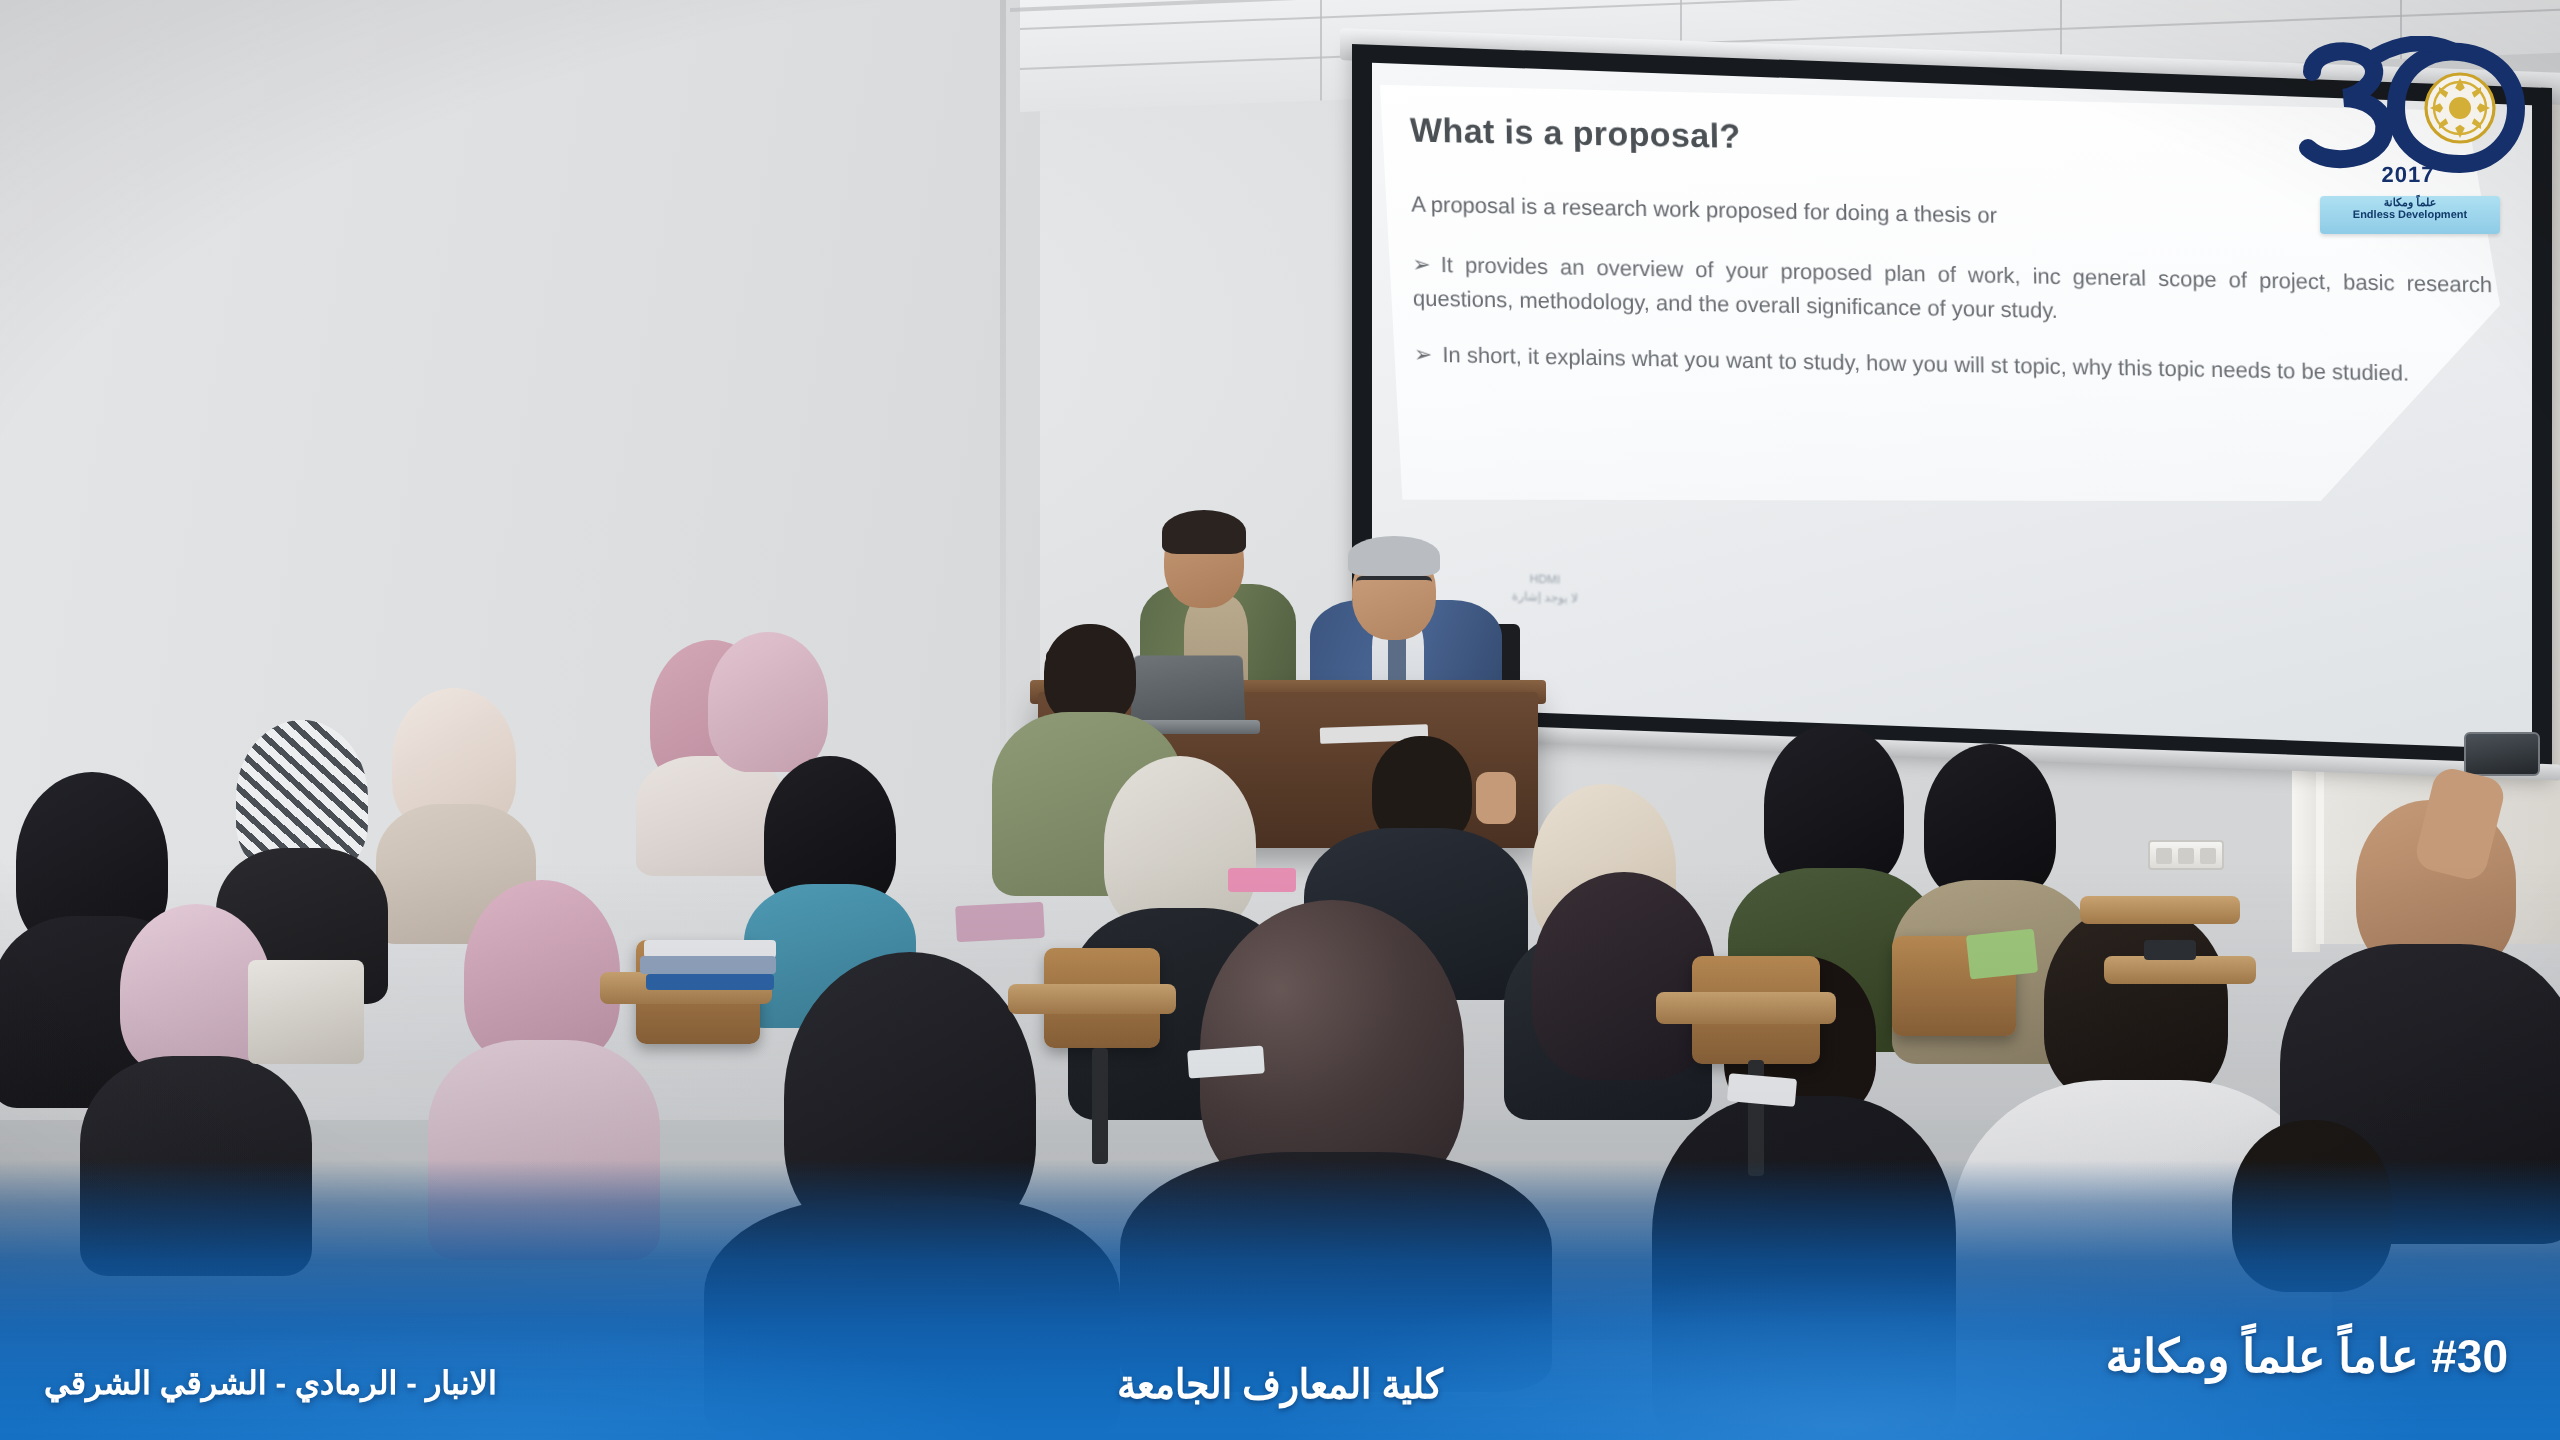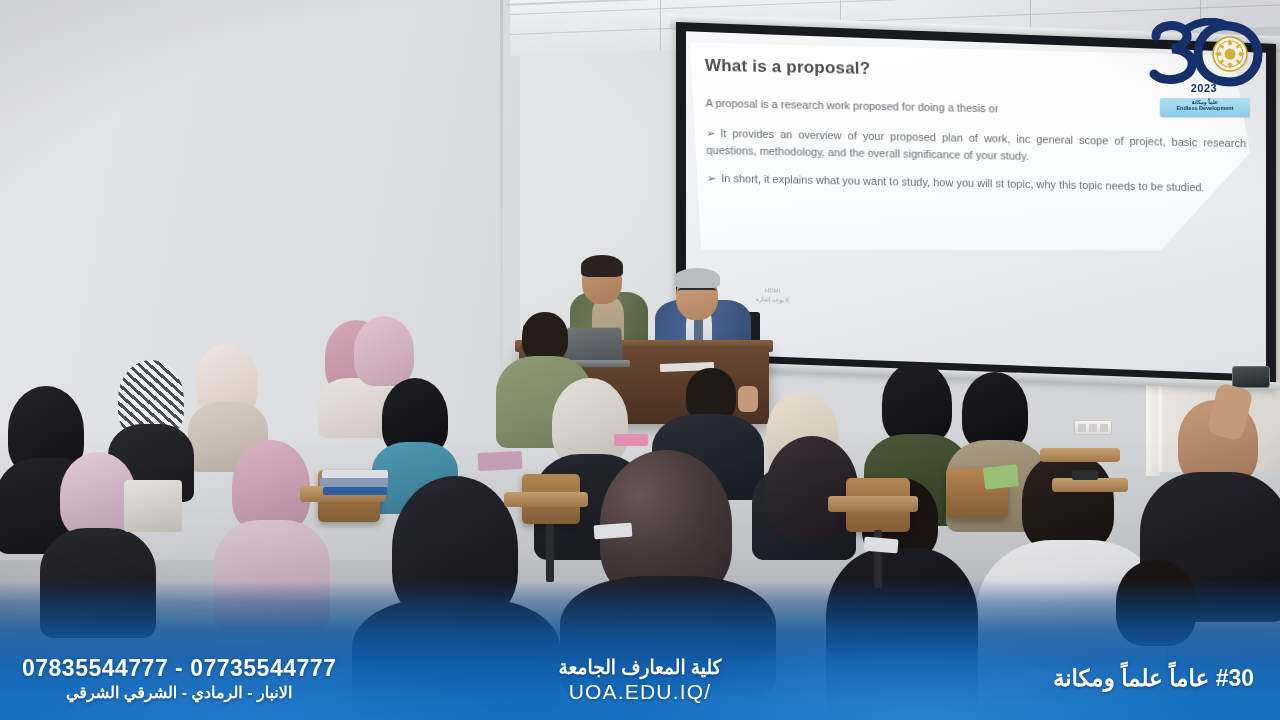--- a/index.html
+++ b/index.html
@@ -487,35 +487,33 @@
           <path d="M88 51 l2.4-5 -2.4-1.6 -2.4 1.6z"></path>
           <path d="M73 36 l5 2.4 1.6-2.4 -1.6-2.4z"></path>
           <path d="M103 36 l-5 2.4 -1.6-2.4 1.6-2.4z"></path>
           <path d="M77.5 25.5 l4.6 2.8 -1.2 2.6 -3.4-2.8z"></path>
           <path d="M98.5 46.5 l-4.6-2.8 1.2-2.6 3.4 2.8z"></path>
           <path d="M98.5 25.5 l-4.6 2.8 1.2 2.6 3.4-2.8z"></path>
           <path d="M77.5 46.5 l4.6-2.8 -1.2-2.6 -3.4 2.8z"></path>
         </g>
       </g>
     </svg>
-    <div class="logo-year">2023</div>
+    <div class="logo-year">2017</div>
     <div class="logo-banner">
       <span class="ar">علماً ومكانة</span>
       <span class="en">Endless Development</span>
     </div>
   </div>
 
   <div class="banner"></div>
   <div class="banner-sheen"></div>
 
   <div class="banner-left">
-    <div class="phones">07835544777 - 07735544777</div>
     <div class="address">الانبار - الرمادي - الشرقي الشرقي</div>
   </div>
 
   <div class="banner-center">
     <div class="calli">كلية المعارف الجامعة</div>
-    <div class="url">UOA.EDU.IQ/</div>
   </div>
 
   <div class="banner-right">#30 عاماً علماً ومكانة</div>
 
 </div>
 
 </body></html>

